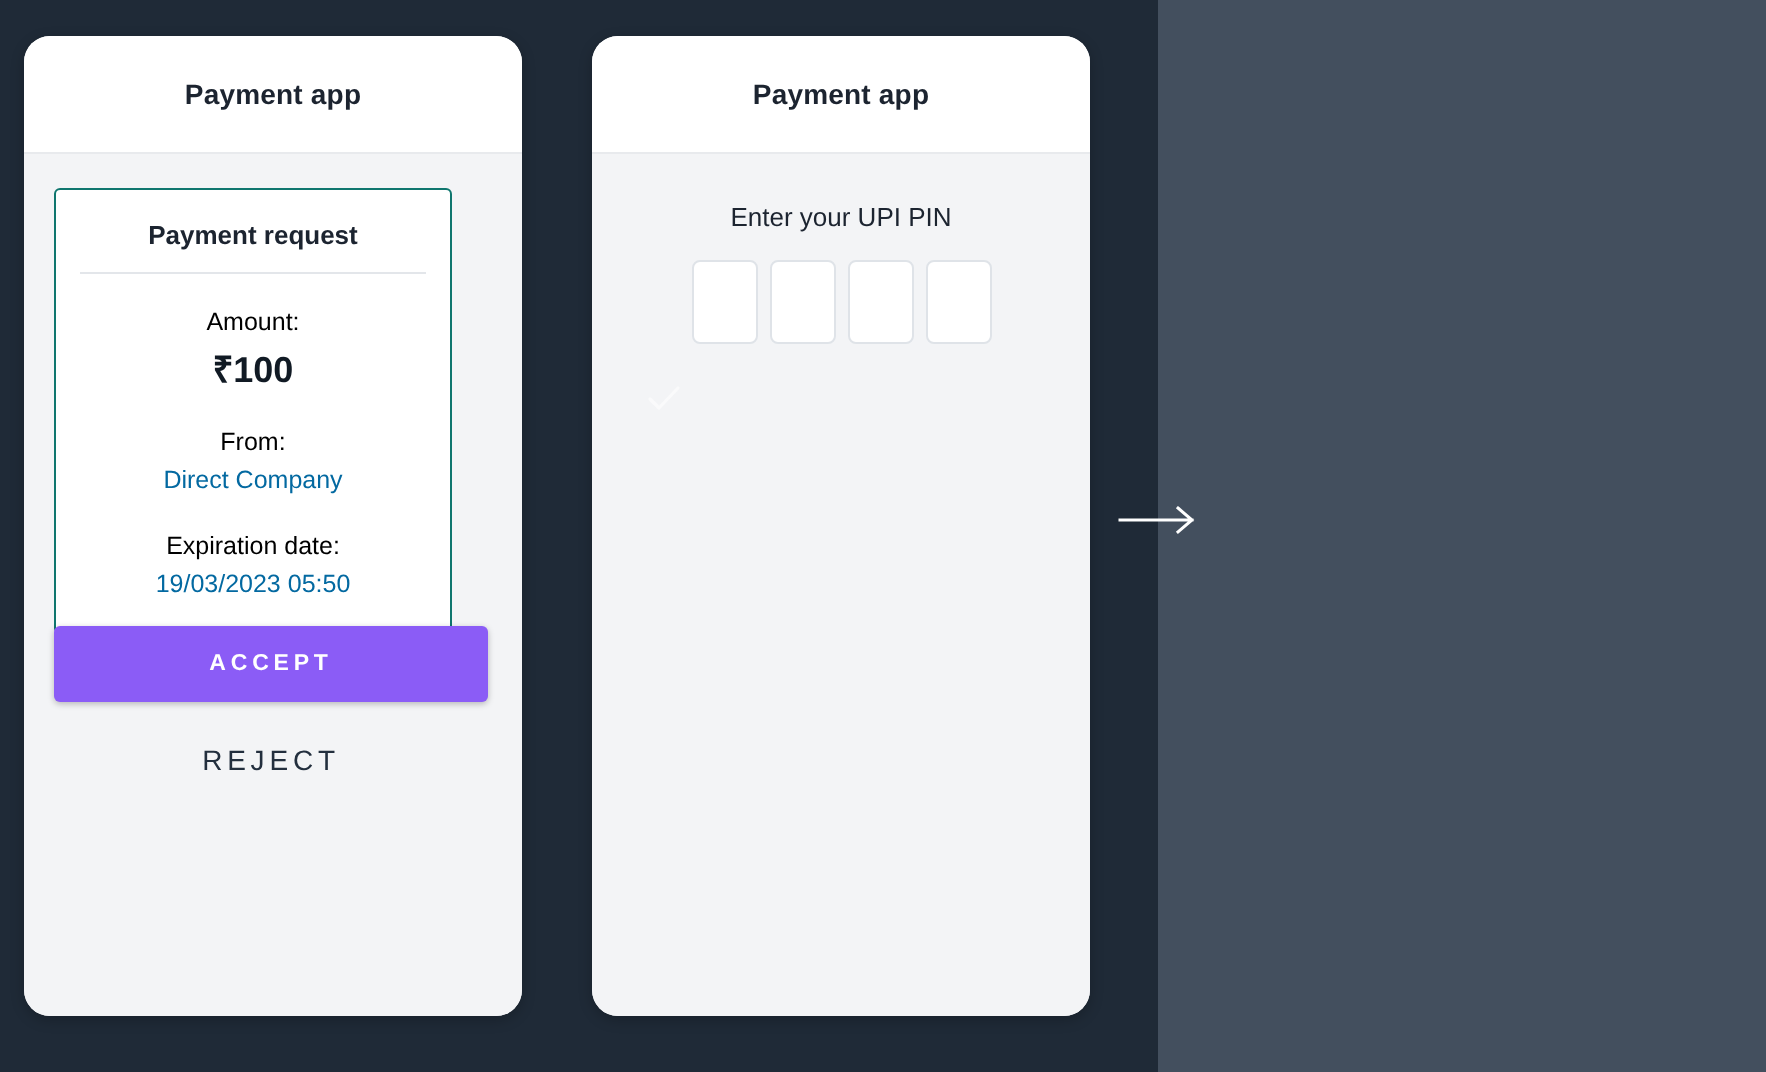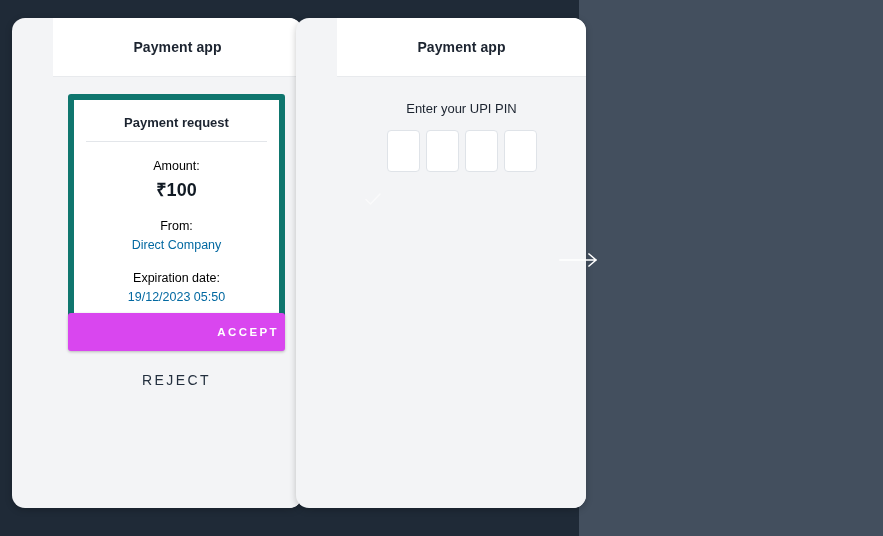--- a/index.html
+++ b/index.html
@@ -36,21 +36,20 @@
     position: absolute;
     top: 18px;
     width: 249px;
     height: 490px;
     border-radius: 13px;
     background: #f3f4f6;
     overflow: hidden;
     display: flex;
     flex-direction: column;
     box-shadow: 0 2px 7px rgba(0,0,0,0.22);
-    padding-left: 41px;
   }
   #phone1 { left: 12px; }
   #phone2 { left: 296px; }
   #phone3 { left: 615px; }
 
   .phone-header {
     height: 58px;
     flex: 0 0 58px;
     background: #ffffff;
     display: flex;
@@ -79,23 +78,23 @@
     height: 20px;
     opacity: 1;
     pointer-events: none;
   }
 
   
   .req-card {
     position: absolute;
     left: 15px;
     top: 17px;
-    width: 217px;
+    width: 199px;
     background: #ffffff;
-    border: 6px solid #0f766e;
+    border: 1px solid #0f766e;
     border-radius: 3px;
     padding: 12px 0 14px 0;
     box-sizing: border-box;
   }
   .req-title {
     text-align: center;
     font-size: 13px;
     font-weight: bold;
     color: #1c2430;
     padding: 3px 0 11px 0;
@@ -127,31 +126,30 @@
     line-height: 19px;
   }
   .req-gap { height: 14px; }
 
   .btn-accept {
     position: absolute;
     left: 15px;
     top: 236px;
     width: 217px;
     height: 38px;
-    background: #d946ef;
+    background: #8b5cf6;
     color: #ffffff;
     border: none;
     border-radius: 3px;
     font-family: "Liberation Sans", sans-serif;
     font-size: 11.5px;
     font-weight: bold;
     letter-spacing: 2.4px;
     cursor: pointer;
     box-shadow: 0 1px 3px rgba(0,0,0,0.25);
-    text-align: right;
   }
   .btn-reject {
     position: absolute;
     left: 15px;
     top: 288px;
     width: 217px;
     height: 30px;
     background: transparent;
     color: #232f3e;
     border: none;
@@ -253,21 +251,21 @@
         <div class="req-title">Payment request</div>
         <div class="req-divider"></div>
         <div class="req-block">
           <div class="req-label">Amount:</div>
           <div class="req-amount">₹100</div>
           <div class="req-gap"></div>
           <div class="req-label">From:</div>
           <div class="req-value">Direct Company</div>
           <div class="req-gap"></div>
           <div class="req-label">Expiration date:</div>
-          <div class="req-value">19/12/2023 05:50</div>
+          <div class="req-value">19/03/2023 05:50</div>
         </div>
       </div>
 
       <button class="btn-accept">ACCEPT</button>
       <button class="btn-reject">REJECT</button>
 
       <svg class="watermark" viewBox="0 0 20 20" aria-hidden="true">
         <path d="M3 10.5 L7.5 15 L17 5" fill="none" stroke="#ffffff" stroke-width="1.6" stroke-linecap="round" stroke-linejoin="round" opacity="0.55"></path>
       </svg>
     </div>

